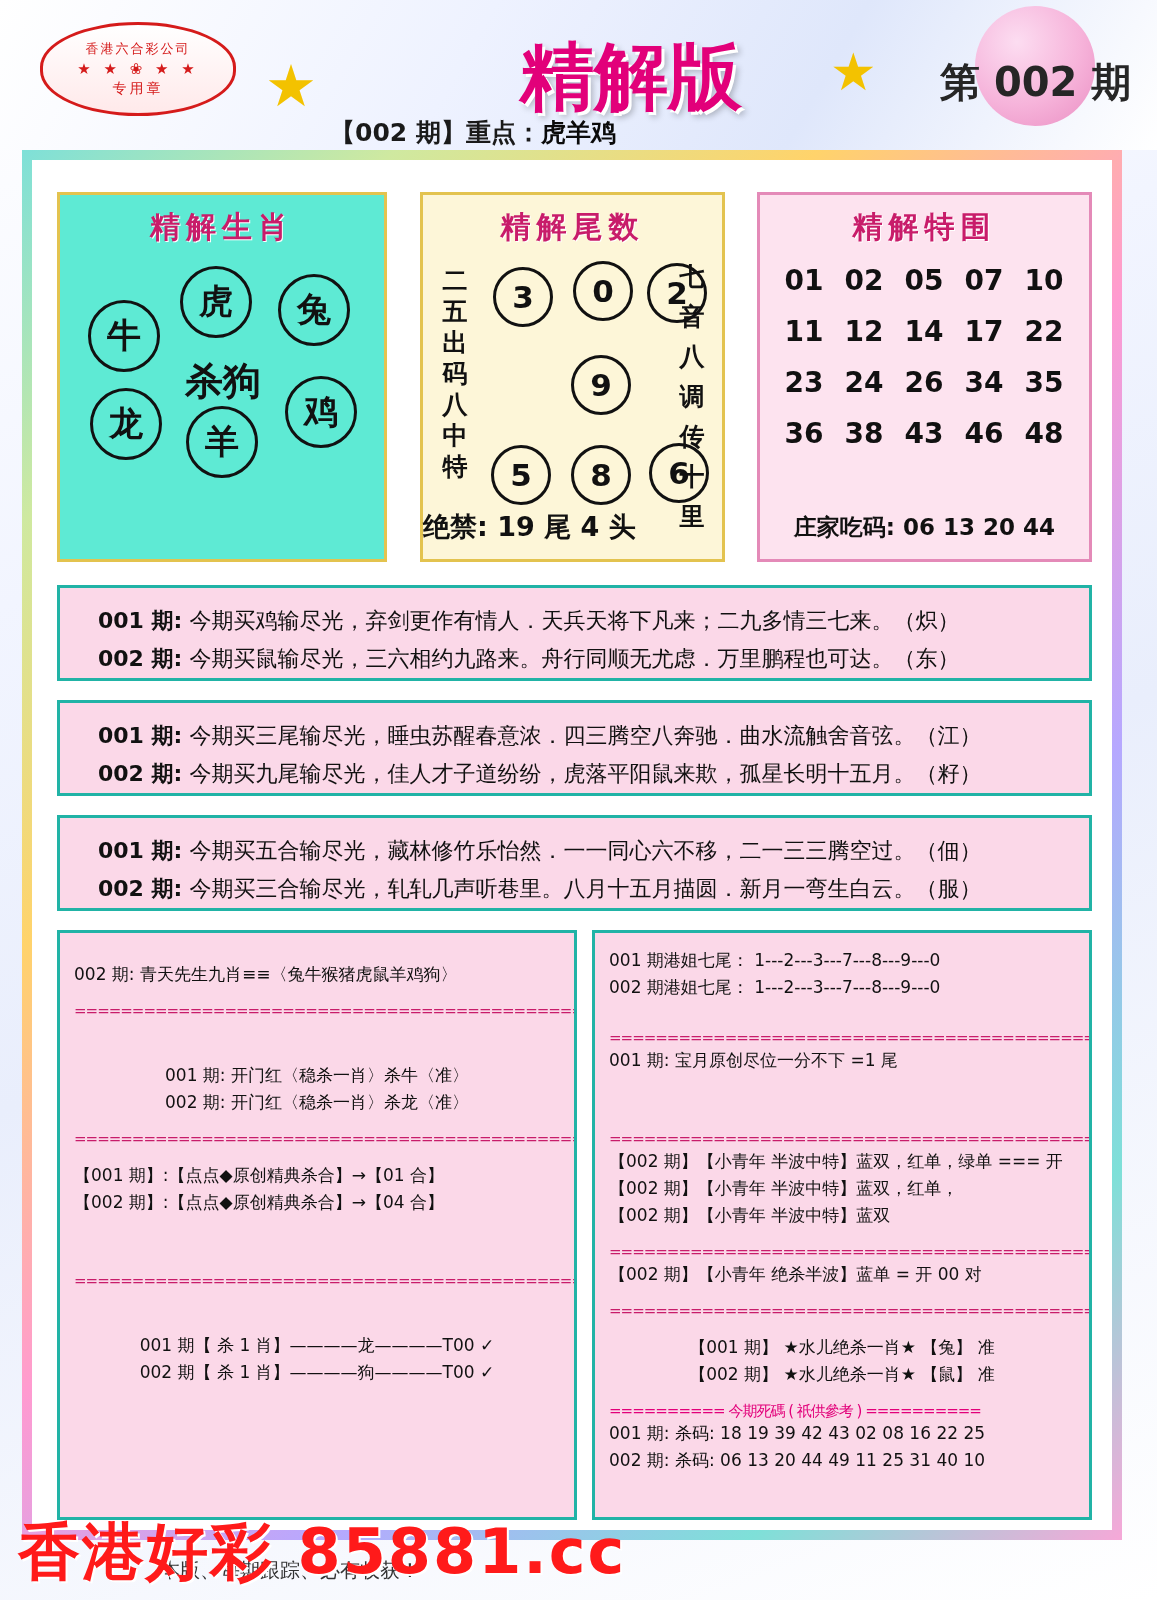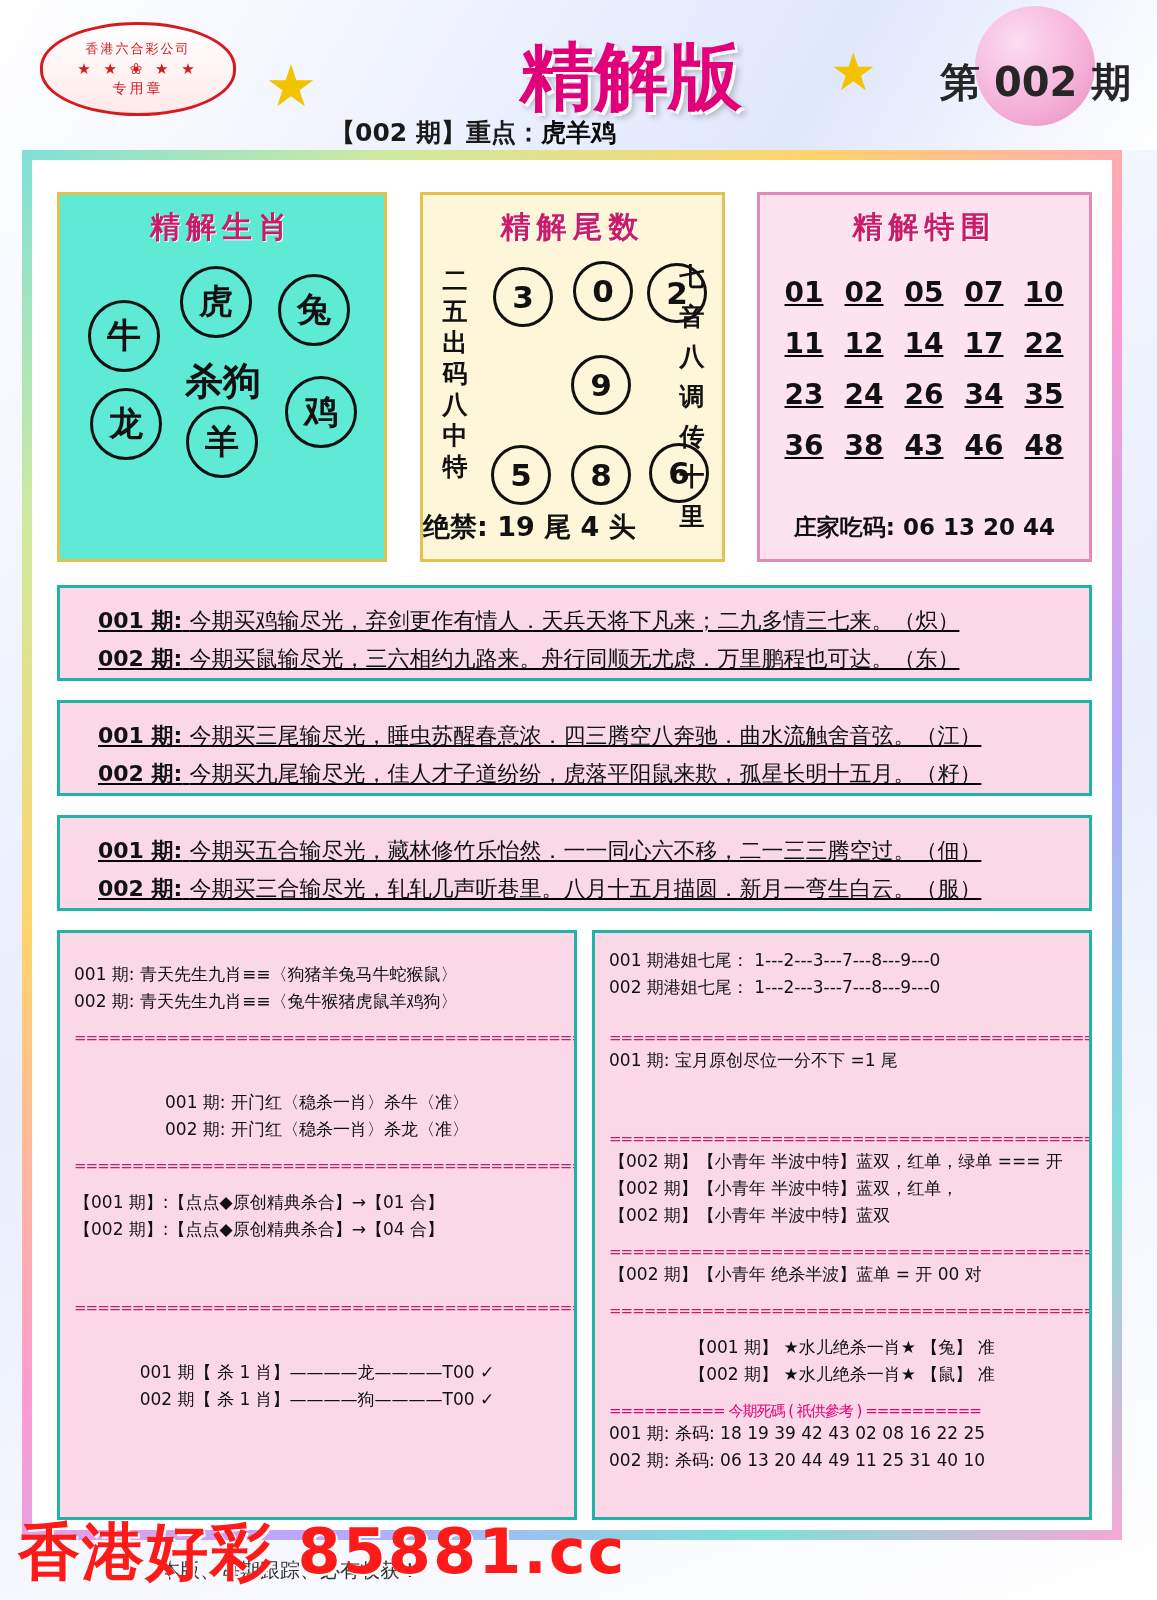--- a/index.html
+++ b/index.html
@@ -51,28 +51,28 @@
     display:flex;align-items:center;justify-content:center;font-size:27px;font-weight:bold;color:#111;
     background:#fdf6d8;}
   .tail-col-left{position:absolute;left:10px;top:70px;width:44px;font-size:25px;font-weight:bold;
     color:#111;line-height:31px;text-align:center;}
   .tail-col-right{position:absolute;right:8px;top:62px;width:44px;font-size:25px;font-weight:bold;
     color:#111;line-height:40px;text-align:center;}
   .tnum{position:absolute;width:54px;height:54px;border:3px solid #111;border-radius:50%;
     display:flex;align-items:center;justify-content:center;font-size:31px;font-weight:bold;color:#111;}
   #tail-bottom{position:absolute;left:0;bottom:14px;width:100%;text-align:left;font-size:27px;
     font-weight:bold;color:#111;}
-  #code-grid{position:absolute;left:14px;top:72px;width:300px;text-decoration:underline;}
+  #code-grid{position:absolute;left:14px;top:60px;width:300px;}
   #code-grid table{width:100%;border-collapse:collapse;}
   #code-grid td{text-align:center;font-size:28px;font-weight:bold;color:#111;padding:9px 0;}
   #eatcode{position:absolute;left:0;bottom:16px;width:100%;text-align:center;font-size:23px;
     font-weight:bold;color:#111;}
   
   .verse{position:absolute;left:25px;width:1035px;background:#fbd8e8;border:3px solid #21b3a6;
-    box-sizing:border-box;padding:14px 0 14px 0;text-decoration:underline;}
+    box-sizing:border-box;padding:14px 0 14px 0;}
   #verse1{top:425px;height:96px;}
   #verse2{top:540px;height:96px;}
   #verse3{top:655px;height:96px;}
   .vrow{font-size:22px;color:#111;padding:4px 0 4px 38px;white-space:nowrap;}
   .vrow b{font-weight:bold;}
   
   #col-left{position:absolute;left:25px;top:770px;width:520px;height:590px;background:#fbd8e8;
     border:3px solid #21b3a6;box-sizing:border-box;}
   #col-right{position:absolute;left:560px;top:770px;width:500px;height:590px;background:#fbd8e8;
     border:3px solid #21b3a6;box-sizing:border-box;}
@@ -206,21 +206,20 @@
     </div>
     <div class="vrow">
       <b>002 期:</b>
       <span>今期买三合输尽光，轧轧几声听巷里。八月十五月描圆．新月一弯生白云。（服）</span>
     </div>
   </div>
 
   <div id="col-left">
     <div class="spacer"></div>
         <div class="spacer"></div>
-    <div class="lrow">001 期: 青天先生九肖≡≡〈狗猪羊兔马牛蛇猴鼠〉</div>
     <div class="lrow">002 期: 青天先生九肖≡≡〈兔牛猴猪虎鼠羊鸡狗〉</div>
     <div class="spacer"></div>
     <div class="sep">=============================================</div>
     <div class="spacer"></div>
         <div class="spacer"></div>
         <div class="spacer"></div>
     <div class="lrow c">001 期:  开门红〈稳杀一肖〉杀牛〈准〉</div>
     <div class="lrow c">002 期:  开门红〈稳杀一肖〉杀龙〈准〉</div>
     <div class="spacer"></div>
     <div class="sep">=============================================</div>

